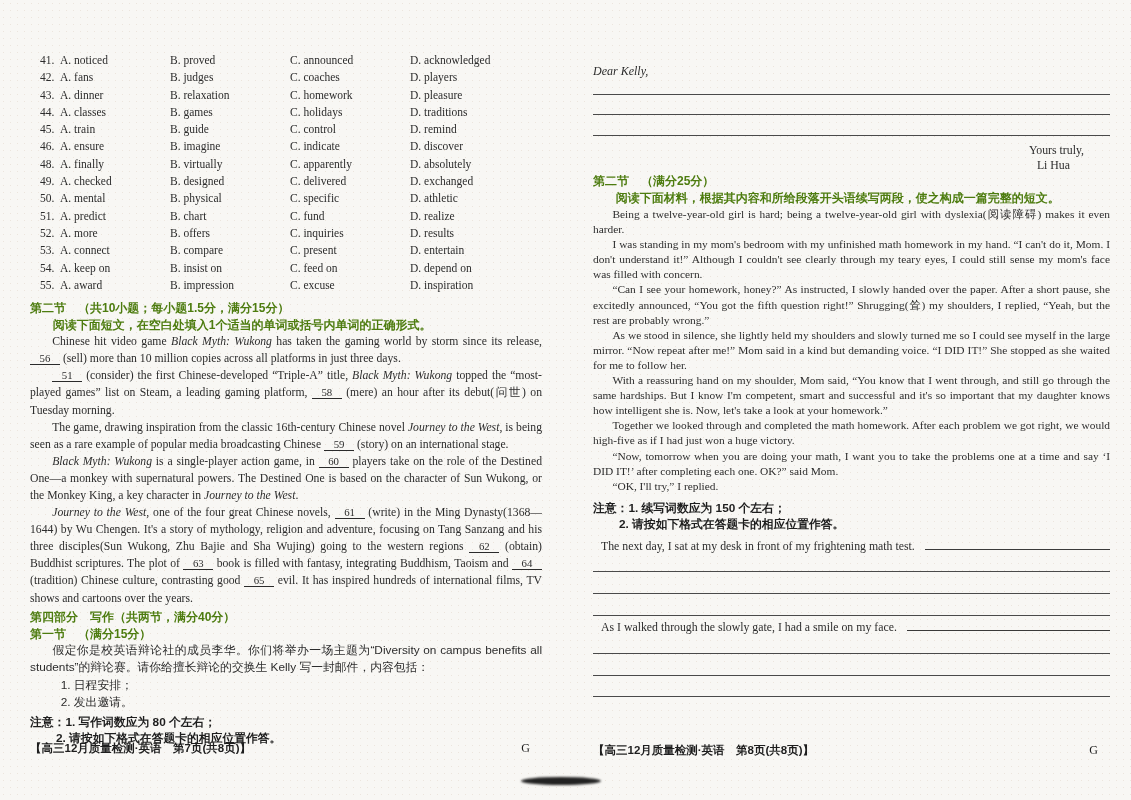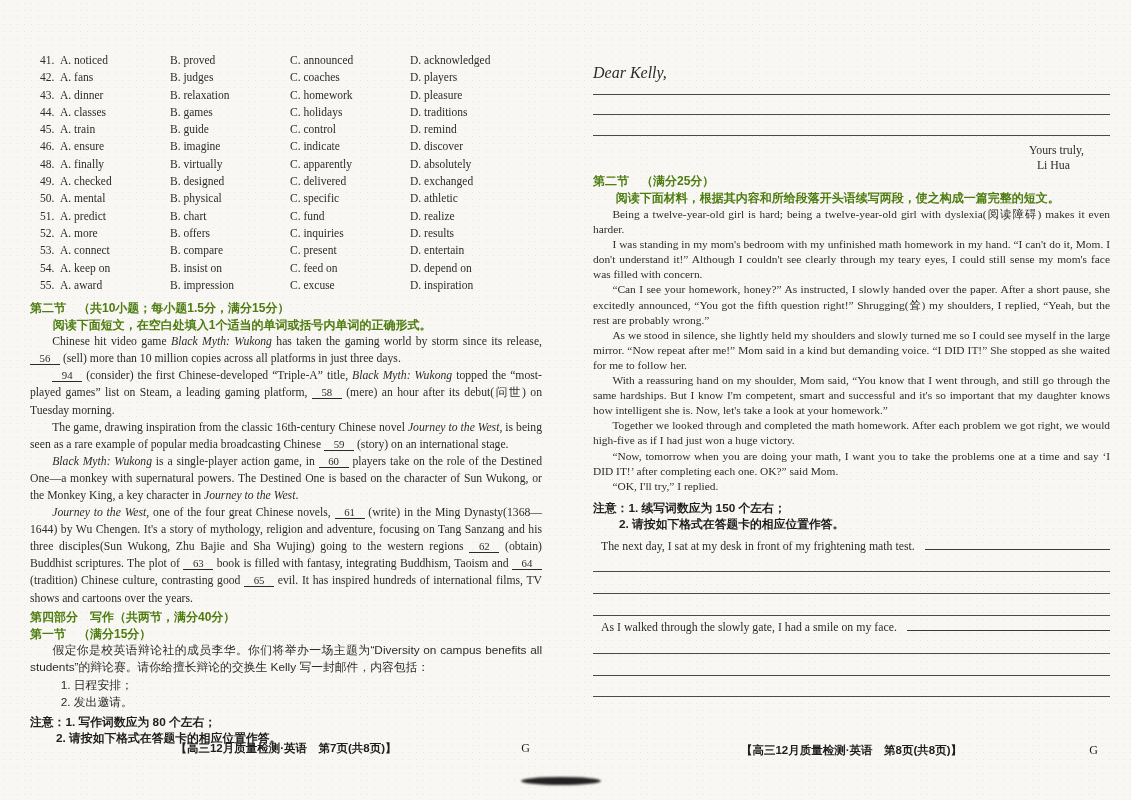--- a/index.html
+++ b/index.html
@@ -50,30 +50,30 @@
   .prompt p.intro{ font-size:11.8px; line-height:17.6px; text-align:justify; text-indent:1.9em;
                    font-family:"Liberation Sans","DejaVu Sans",sans-serif; }
   .prompt .item{ font-size:11.8px; line-height:15.5px; padding-left:2.6em; margin-top:1.5px;
                  font-family:"Liberation Sans","DejaVu Sans",sans-serif; }
   .note1{ font-weight:bold; font-size:11.8px; line-height:16px; margin-top:3px;
           font-family:"Liberation Sans","DejaVu Sans",sans-serif; color:#1e1e1e; }
   .note2{ font-weight:bold; font-size:11.8px; line-height:16px; padding-left:2.2em; margin-top:0;
           font-family:"Liberation Sans","DejaVu Sans",sans-serif; color:#1e1e1e; }
 
   
-  .footer{ position:absolute; left:0; width:100%; text-align:center;
+  .footer{ position:absolute; left:0; width:100%; text-align:left;
            font-weight:bold; font-size:11.5px; color:#1e1e1e;
            font-family:"Liberation Sans","DejaVu Sans",sans-serif; }
   #page-left .footer{ top:687px; }
   #page-right .footer{ top:681px; }
   .footer .gmark{ position:absolute; right:12px; top:0; font-weight:normal;
                   font-family:"Liberation Serif","DejaVu Serif",serif; font-size:12px; }
 
   
-  .salutation{ font-size:16px; font-style:italic; margin-top:2px; height:16px; }
+  .salutation{ font-size:12px; font-style:italic; margin-top:2px; height:16px; }
   .letter-line{ border-bottom:1.4px solid #4a4a4a; }
   .ll1{ height:15px; } .ll2{ height:20px; } .ll3{ height:21px; }
   .sig{ text-align:right; padding-right:26px; font-size:11.8px; line-height:14.5px; margin-top:7px; }
 
   
   .story p{ font-size:11.4px; line-height:15.1px; text-align:justify; text-indent:1.7em; }
   .story{ margin-top:1px; }
 
   
   .lead-row{ display:flex; align-items:baseline; font-size:11.8px; margin-top:5px; }
@@ -191,21 +191,21 @@
         <span>C. excuse</span>
         <span>D. inspiration</span>
       </div>
   </div>
 
   <div class="cn-head" style="margin-top:4px">第二节　（共10小题；每小题1.5分，满分15分）</div>
   <div class="cn-head cn-head-sub" style="text-indent:1.9em">阅读下面短文，在空白处填入1个适当的单词或括号内单词的正确形式。</div>
 
   <div class="cloze">
     <p>Chinese hit video game <i>Black Myth: Wukong</i> has taken the gaming world by storm since its release, <span class="blank">56</span> (sell) more than 10 million copies across all platforms in just three days.</p>
-    <p><span class="blank">94</span> (consider) the first Chinese-developed “Triple-A” title, <i>Black Myth: Wukong</i> topped the “most-played games” list on Steam, a leading gaming platform, <span class="blank">58</span> (mere) an hour after its debut(问世) on Tuesday morning.</p>
+    <p><span class="blank">51</span> (consider) the first Chinese-developed “Triple-A” title, <i>Black Myth: Wukong</i> topped the “most-played games” list on Steam, a leading gaming platform, <span class="blank">58</span> (mere) an hour after its debut(问世) on Tuesday morning.</p>
     <p>The game, drawing inspiration from the classic 16th-century Chinese novel <i>Journey to the West</i>, is being seen as a rare example of popular media broadcasting Chinese <span class="blank">59</span> (story) on an international stage.</p>
     <p><i>Black Myth: Wukong</i> is a single-player action game, in <span class="blank">60</span> players take on the role of the Destined One—a monkey with supernatural powers. The Destined One is based on the character of Sun Wukong, or the Monkey King, a key character in <i>Journey to the West</i>.</p>
     <p><i>Journey to the West</i>, one of the four great Chinese novels, <span class="blank">61</span> (write) in the Ming Dynasty(1368—1644) by Wu Chengen. It's a story of mythology, religion and adventure, focusing on Tang Sanzang and his three disciples(Sun Wukong, Zhu Bajie and Sha Wujing) going to the western regions <span class="blank">62</span> (obtain) Buddhist scriptures. The plot of <span class="blank">63</span> book is filled with fantasy, integrating Buddhism, Taoism and <span class="blank">64</span> (tradition) Chinese culture, contrasting good <span class="blank">65</span> evil. It has inspired hundreds of international films, TV shows and cartoons over the years.</p>
   </div>
 
   <div class="cn-head" style="margin-top:2px">第四部分　写作（共两节，满分40分）</div>
   <div class="cn-head cn-head-sub">第一节　（满分15分）</div>
 
   <div class="prompt">
     <p class="intro">假定你是校英语辩论社的成员李华。你们将举办一场主题为“Diversity on campus benefits all students”的辩论赛。请你给擅长辩论的交换生 Kelly 写一封邮件，内容包括：</p>

